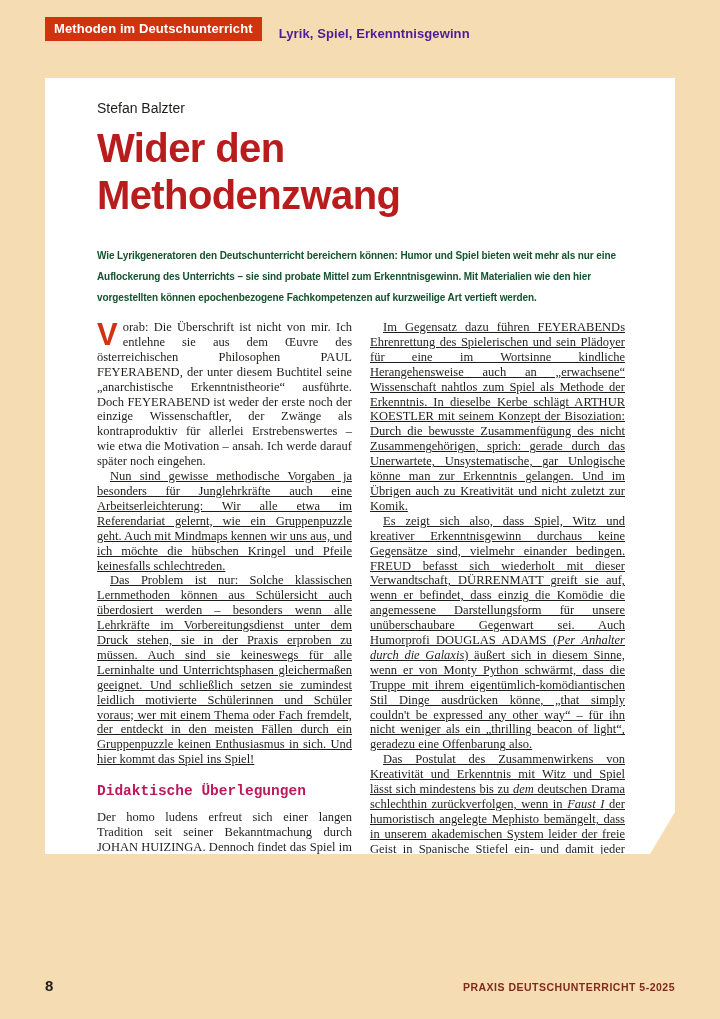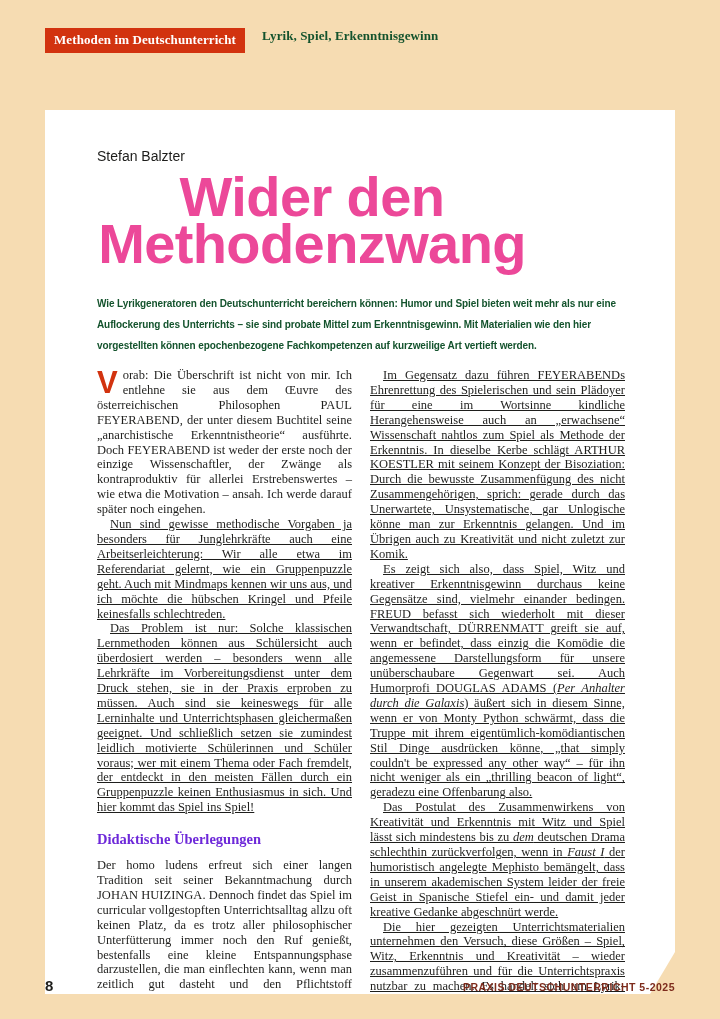--- a/index.html
+++ b/index.html
@@ -8,66 +8,64 @@
     background: #f6dcb2;
     font-family: "Liberation Sans", sans-serif;
     color: #1e1e1c;
     position: relative;
     overflow: hidden;
   }
 
   
   .topbar {
     position: absolute;
-    left: 45px; top: 28px;
-    display: flex; align-items: flex-start; font-family: Liberation Serif, serif;
+    left: 45px; top: 17px;
+    display: flex; align-items: flex-end;
   }
   .badge {
     background: #d2330f;
     color: #ffffff;
     font-size: 13px;
     font-weight: 700;
     padding: 4px 9px 5px 9px;
     letter-spacing: 0.1px;
     white-space: nowrap;
   }
   .topic {
     margin-left: 17px;
     font-size: 13px;
     font-weight: 700;
-    color: #14532d;
+    color: #4c1d95;
     letter-spacing: 0.1px;
     white-space: nowrap;
   }
 
   
   .card {
     position: absolute;
     left: 45px; top: 78px;
-    width: 630px; height: 884px;
+    width: 630px; height: 776px;
     background: #ffffff;
-    padding: 38px 50px 0 52px;
+    padding: 22px 50px 0 52px;
     clip-path: polygon(0 0, 100% 0, 100% calc(100% - 42px), calc(100% - 25px) 100%, 0 100%);
-    margin-top: 32px;
   }
 
   .author {
     font-size: 14px;
     font-weight: 500;
     color: #1d1d1b;
   }
   h1.title {
     margin-top: 9px;
-    font-size: 56px;
+    font-size: 40px;
     line-height: 47px;
     font-weight: 700;
     letter-spacing: -0.6px;
-    color: #ec4899;
+    color: #b91c1c;
     max-width: 430px;
-    text-align: center;
   }
   .standfirst {
     margin-top: 26px;
     font-size: 10px;
     line-height: 21px;
     font-weight: 700;
     color: #14532d;
     letter-spacing: -0.1px;
   }
 
@@ -90,24 +88,24 @@
   .dropcap {
     float: left;
     font-family: "Liberation Sans", sans-serif;
     font-weight: 700;
     font-size: 31px;
     line-height: 26px;
     color: #d2330f;
     padding: 2px 5px 0 0;
   }
   .col h2 {
-    font-family: Liberation Serif, serif;
+    font-family: Liberation Mono, monospace;
     font-size: 14.5px;
     font-weight: 700;
-    color: #6d28d9;
+    color: #be185d;
     margin: 17px 0 11px 0;
     text-align: left;
   }
   .col i { font-style: italic; }
 
   
   .footer {
     position: absolute;
     left: 45px; right: 45px; top: 977px;
     display: flex;

